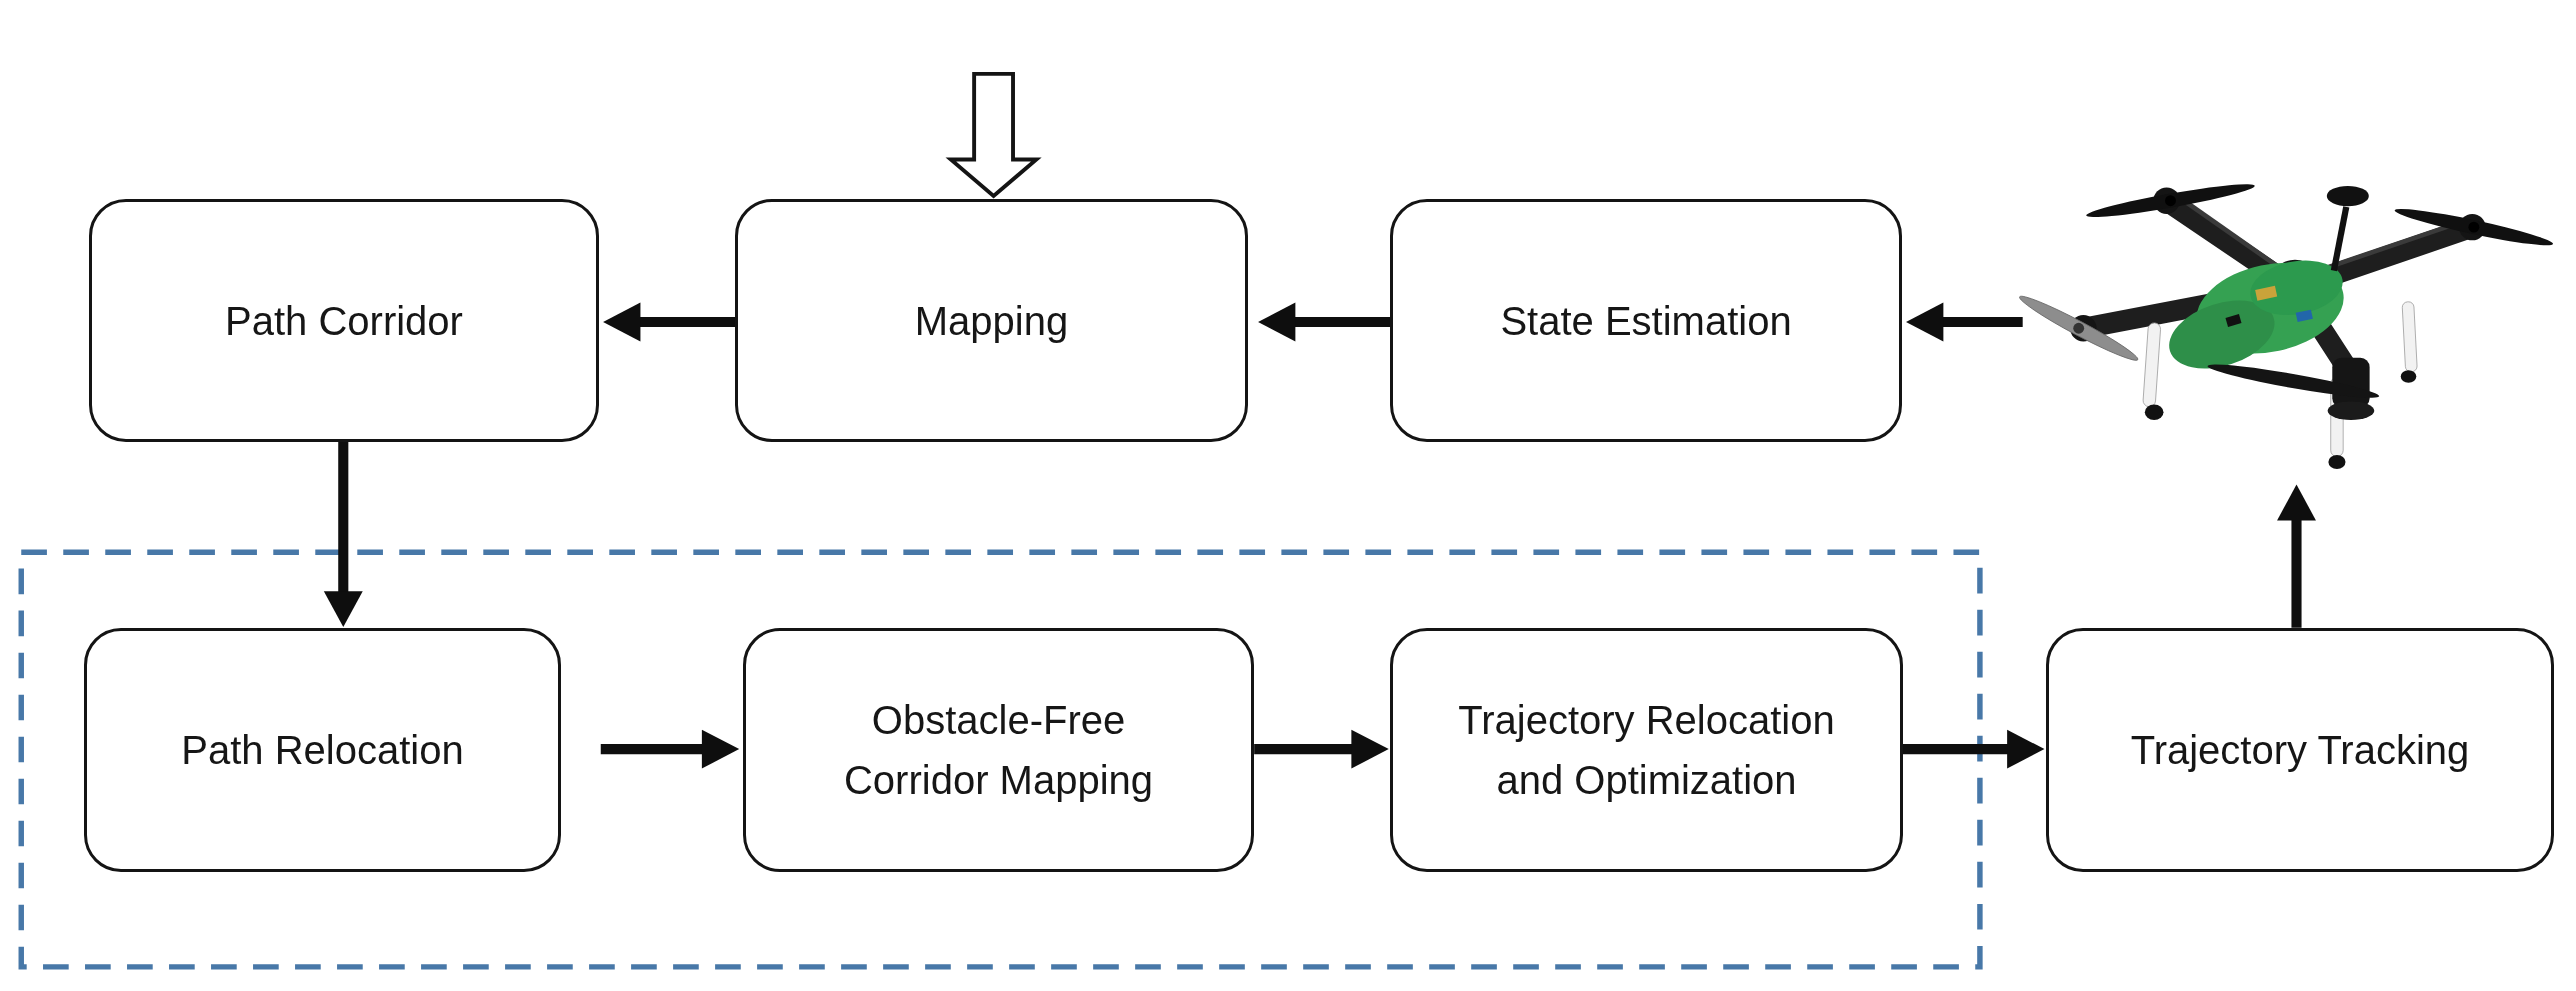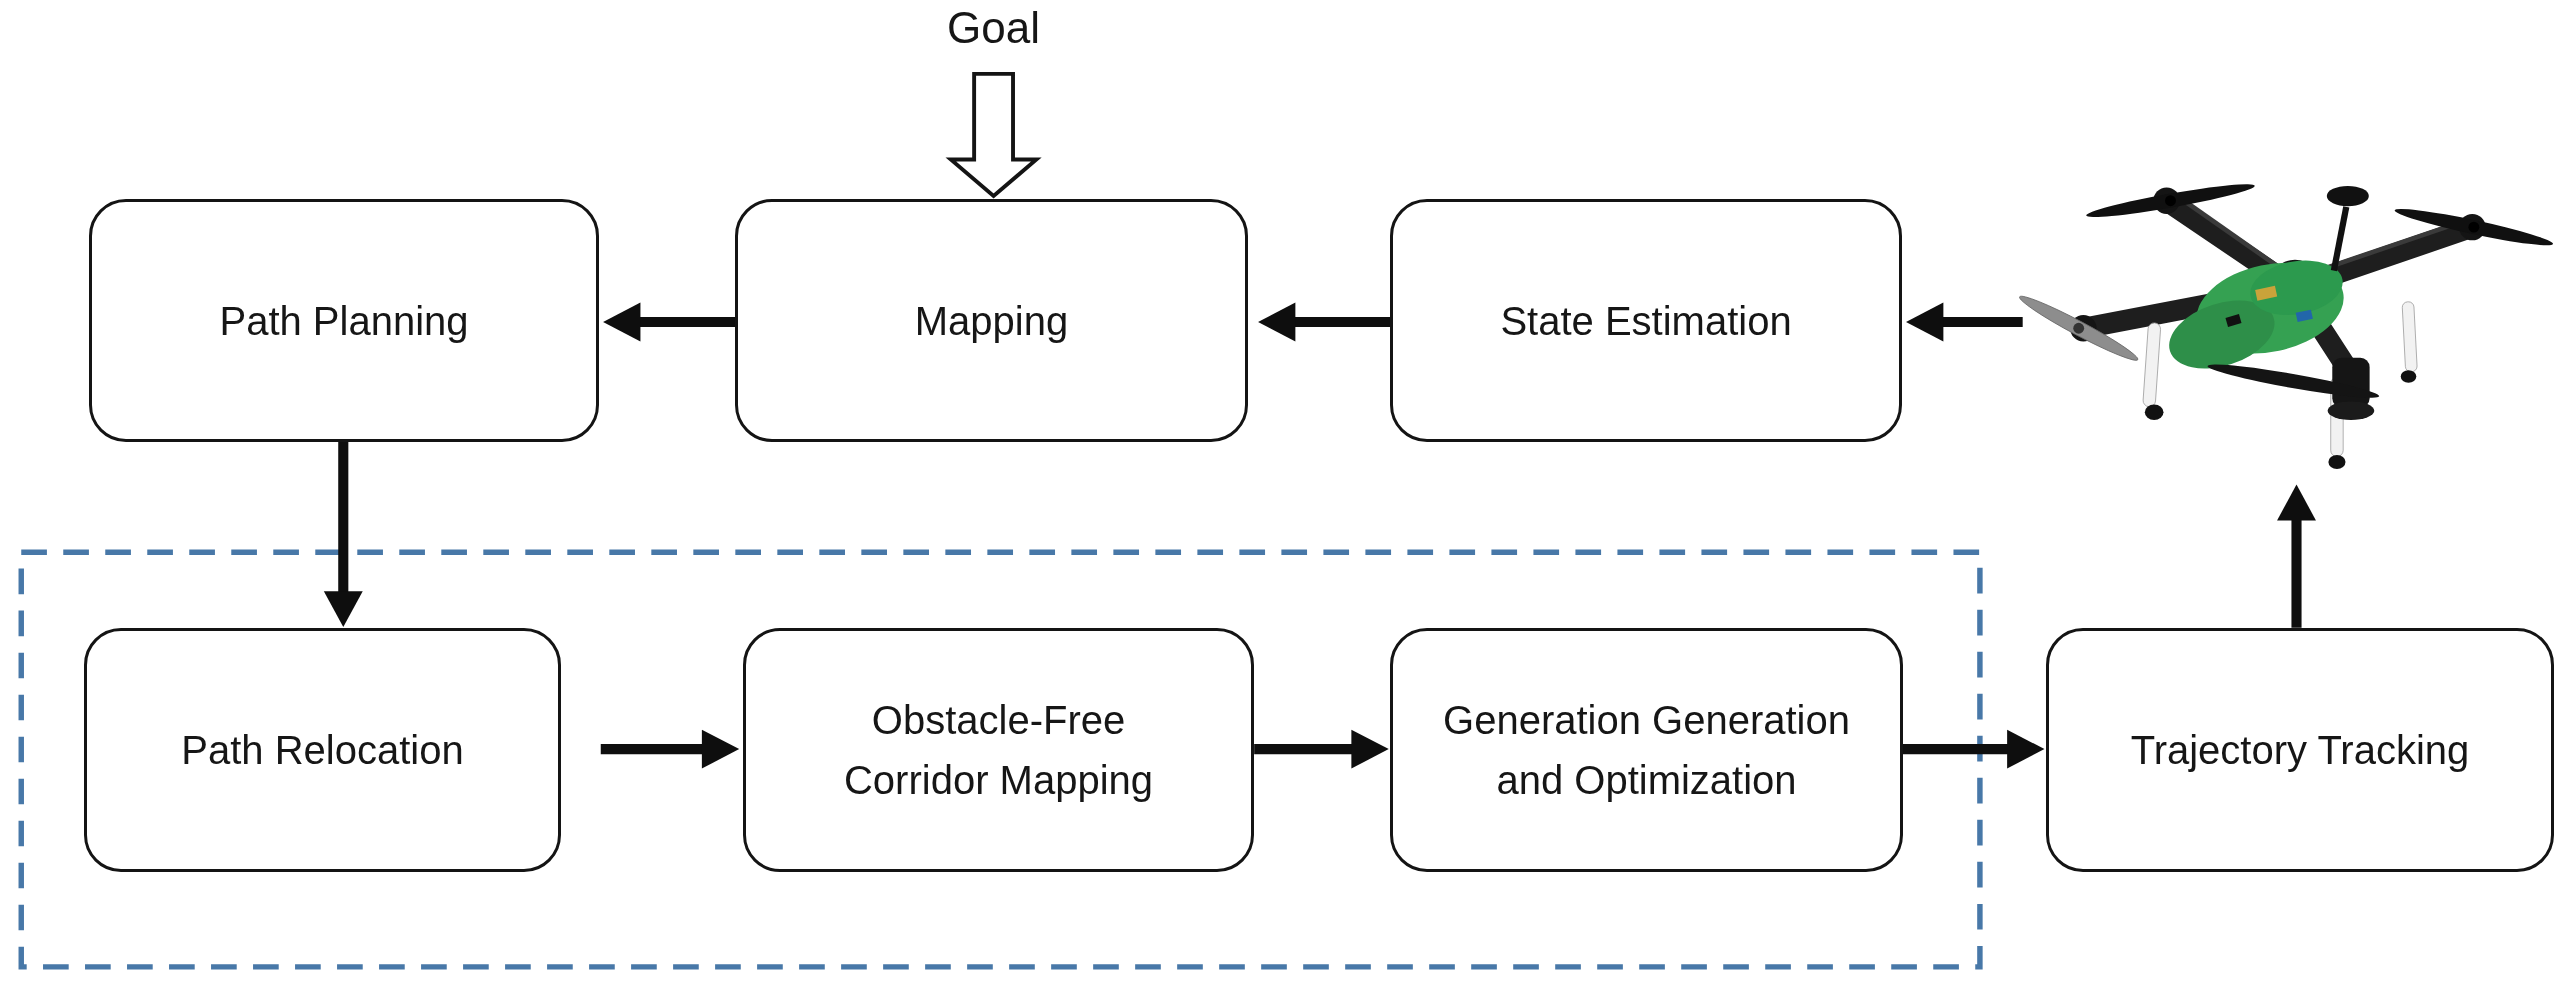--- a/index.html
+++ b/index.html
@@ -130,40 +130,39 @@
         <circle cx="190" cy="158" r="7" fill="#000"></circle>
         <ellipse cx="580" cy="192" rx="104" ry="9" fill="#101010" transform="rotate(12 580 192)"></ellipse>
         <circle cx="580" cy="192" r="7" fill="#000"></circle>
         <ellipse cx="72" cy="322" rx="86" ry="9" fill="#8d8d8d" stroke="#666" stroke-width="1" transform="rotate(28 72 322)"></ellipse>
         <circle cx="72" cy="322" r="7" fill="#333"></circle>
         <ellipse cx="348" cy="390" rx="112" ry="9" fill="#141414" transform="rotate(10 348 390)"></ellipse>
       </g>
     </g>
   </svg>
 
-  <div class="goal">Goal</div>
 
   <div class="node" style="left:89px;top:199px;width:510px;height:243px;">
-    <span class="lbl">Path Planning</span>
+    <span class="lbl">Path Corridor</span>
   </div>
   <div class="node" style="left:735px;top:199px;width:513px;height:243px;">
     <span class="lbl">Mapping</span>
   </div>
   <div class="node" style="left:1390px;top:199px;width:512px;height:243px;">
     <span class="lbl">State Estimation</span>
   </div>
 
 
   <div class="node" style="left:84px;top:628px;width:477px;height:244px;">
     <span class="lbl">Path Relocation</span>
   </div>
   <div class="node" style="left:743px;top:628px;width:511px;height:244px;">
     <span class="lbl" style="max-width:405px;">Obstacle-Free Corridor Mapping</span>
   </div>
   <div class="node" style="left:1390px;top:628px;width:513px;height:244px;">
-    <span class="lbl" style="max-width:420px;">Generation Generation and Optimization</span>
+    <span class="lbl" style="max-width:420px;">Trajectory Relocation and Optimization</span>
   </div>
   <div class="node" style="left:2046px;top:628px;width:508px;height:244px;">
     <span class="lbl">Trajectory Tracking</span>
   </div>
 
 </div>
 
 
 </body></html>

